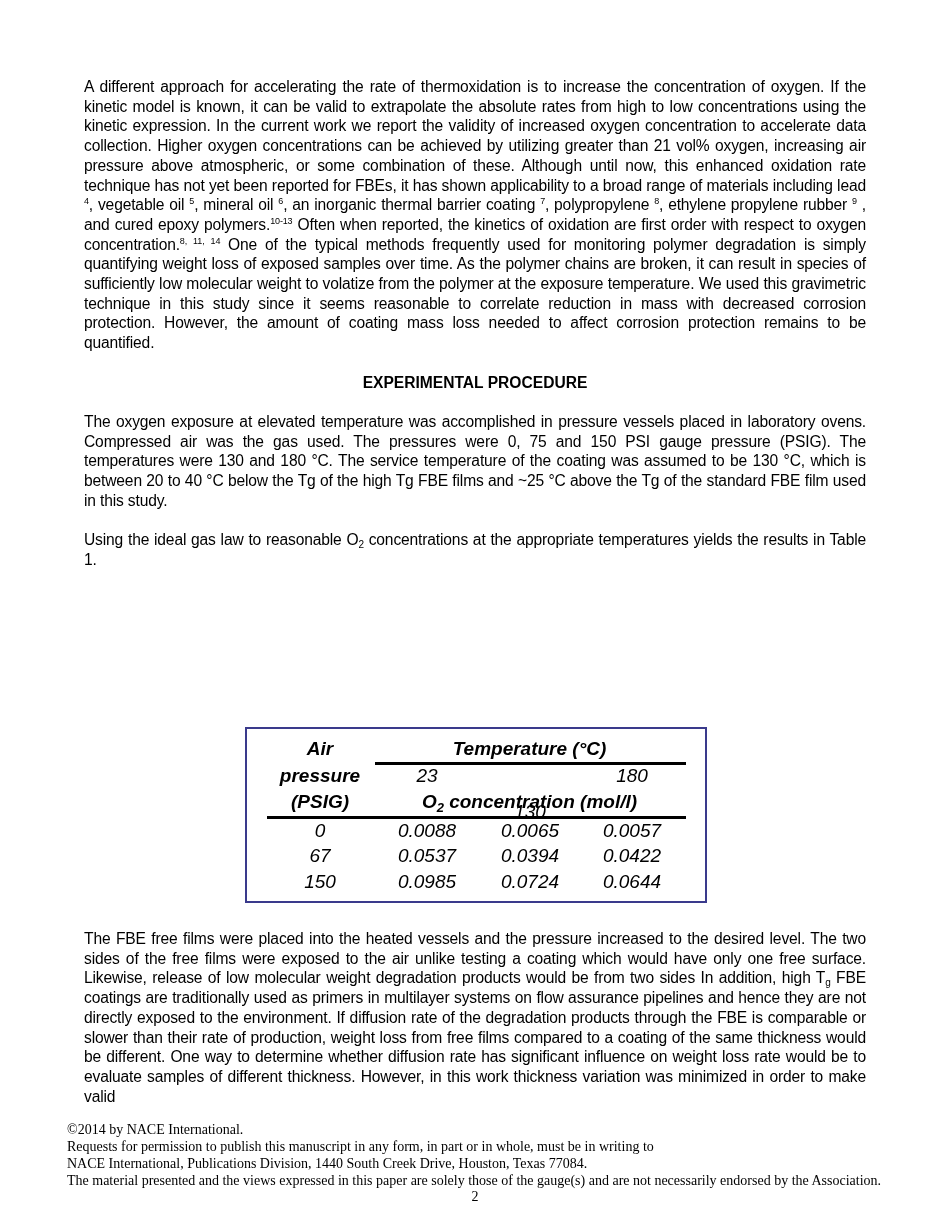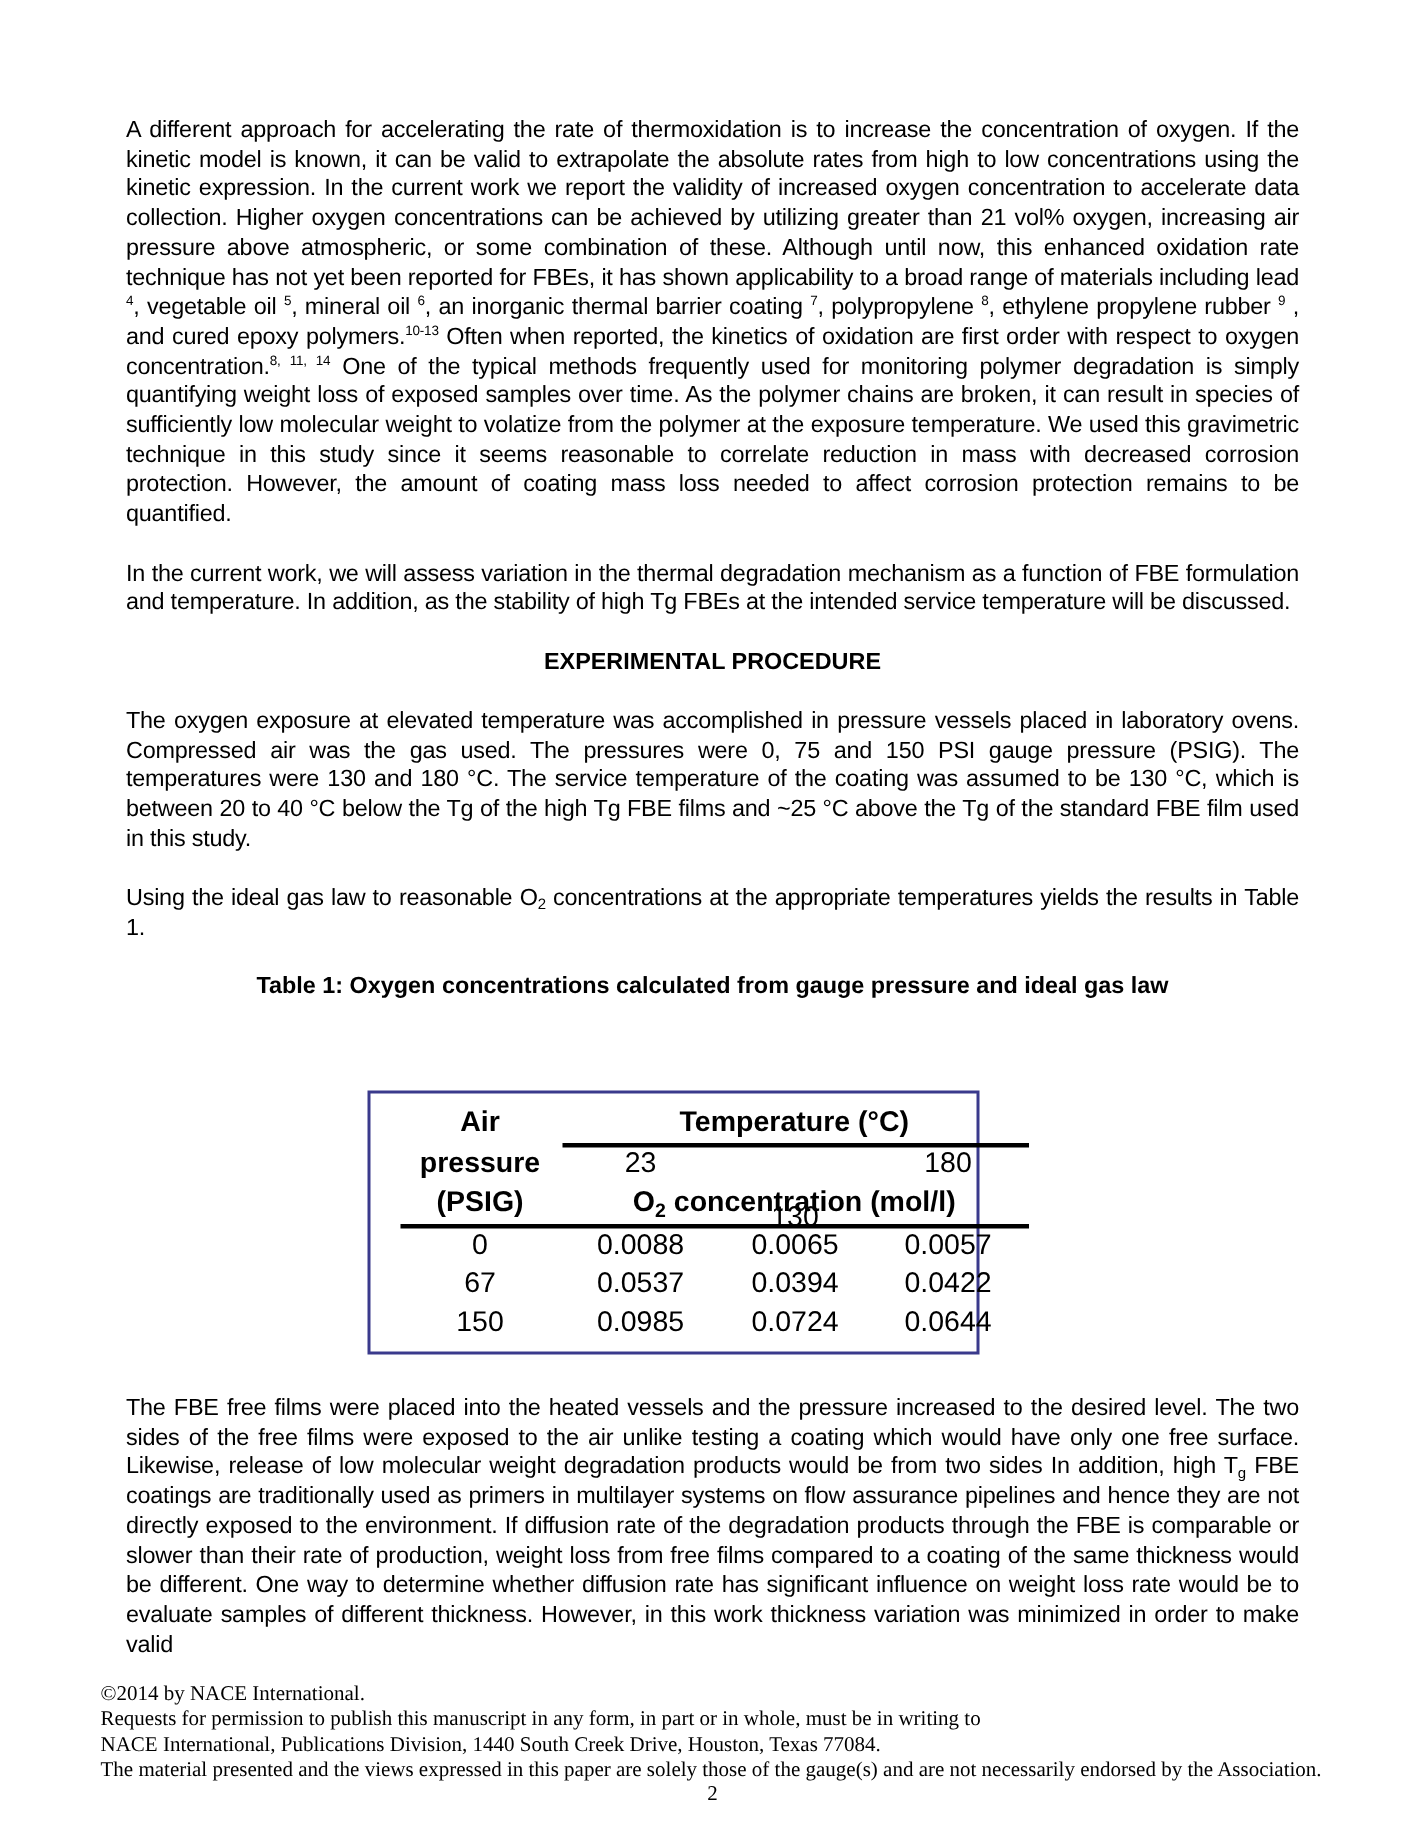--- a/index.html
+++ b/index.html
@@ -27,24 +27,25 @@
     font-family: "Liberation Sans", sans-serif;
     font-weight: bold;
     font-size: 15.6px;
     line-height: 19.7px;
     text-align: center;
     margin: 0 0 0 0;
   }
   .table-box {
     position: absolute;
     left: 245px; top: 727px;
-    width: 408px; height: 176px;
+    width: 462px; height: 176px;
     border: 2.5px solid #3a3a8c;
     box-sizing: border-box;
     background: #fff;
+    font-style: italic;
   }
   .tbl { position: absolute; font-family: "Liberation Sans", sans-serif; font-size: 19px; }
   .tbl .hdr { font-weight: bold; }
   .cell { position: absolute; text-align: center; line-height: 24px; }
   .rule { position: absolute; background: #000; }
   .footer {
     position: absolute; left: 67px; top: 1121px;
     font-family: "Liberation Serif", serif;
     font-size: 14px; line-height: 17px;
   }
@@ -54,29 +55,27 @@
     font-family: "Liberation Serif", serif;
     font-size: 14px;
   }
 </style>
 </head>
 <body>
 
 <div class="page">
   <p class="para"><span>A different approach for accelerating the rate of thermoxidation is to increase the concentration of oxygen.  If the kinetic model is known, it can be valid to extrapolate the absolute rates from high to low concentrations using the kinetic expression.  In the current work we report the validity of increased oxygen concentration to accelerate data collection.  Higher oxygen concentrations can be achieved by utilizing greater than 21 vol% oxygen, increasing air pressure above atmospheric, or some combination of these.  Although until now, this enhanced oxidation rate technique has not yet been reported for FBEs, it has shown applicability to a broad range of materials including lead </span><sup>4</sup><span>, vegetable oil </span><sup>5</sup><span>, mineral oil </span><sup>6</sup><span>, an inorganic thermal barrier coating </span><sup>7</sup><span>, polypropylene </span><sup>8</sup><span>, ethylene propylene rubber </span><sup>9</sup><span> , and cured epoxy polymers.</span><sup>10-13</sup><span>  Often when reported, the kinetics of oxidation are first order with respect to oxygen concentration.</span><sup>8, 11, 14</sup><span> One of the typical methods frequently used for monitoring polymer degradation is simply quantifying weight loss of exposed samples over time.  As the polymer chains are broken, it can result in species of sufficiently low molecular weight to volatize from the polymer at the exposure temperature.  We used this gravimetric technique in this study since it seems reasonable to correlate reduction in mass with decreased corrosion protection.  However, the amount of coating mass loss needed to affect corrosion protection remains to be quantified.</span></p>
 
-  <p class="para">In the current work, we will assess variation in the thermal degradation mechanism as a function of FBE formulation and temperature.  In addition, as the stability of high Tg FBEs at the intended service temperature will be discussed.</p>
 
   <p class="heading">EXPERIMENTAL PROCEDURE</p>
 
   <p class="para">The oxygen exposure at elevated temperature was accomplished in pressure vessels placed in laboratory ovens. Compressed air was the gas used.  The pressures were 0, 75 and 150 PSI gauge pressure (PSIG).  The temperatures were 130 and 180 °C.  The service temperature of the coating was assumed to be 130 °C, which is between 20 to 40 °C below the Tg of the high Tg FBE films and ~25 °C above the Tg of the standard FBE film used in this study.</p>
 
   <p class="para"><span>Using the ideal gas law to reasonable O</span><sub>2</sub><span> concentrations at the appropriate temperatures yields the results in Table 1.</span></p>
 
-  <p class="table-caption">Table 1: Oxygen concentrations calculated from gauge pressure and ideal gas law</p>
 </div>
 
 <div class="table-box">
   <div class="tbl" style="left:0;top:0;width:453px;height:171px;">
 
     <div class="cell hdr" style="left:18px;top:8px;width:110px;">Air</div>
     <div class="cell hdr" style="left:18px;top:35px;width:110px;">pressure</div>
     <div class="cell hdr" style="left:18px;top:61px;width:110px;">(PSIG)</div>
 
     <div class="cell hdr" style="left:125px;top:8px;width:315px;">Temperature (°C)</div>

